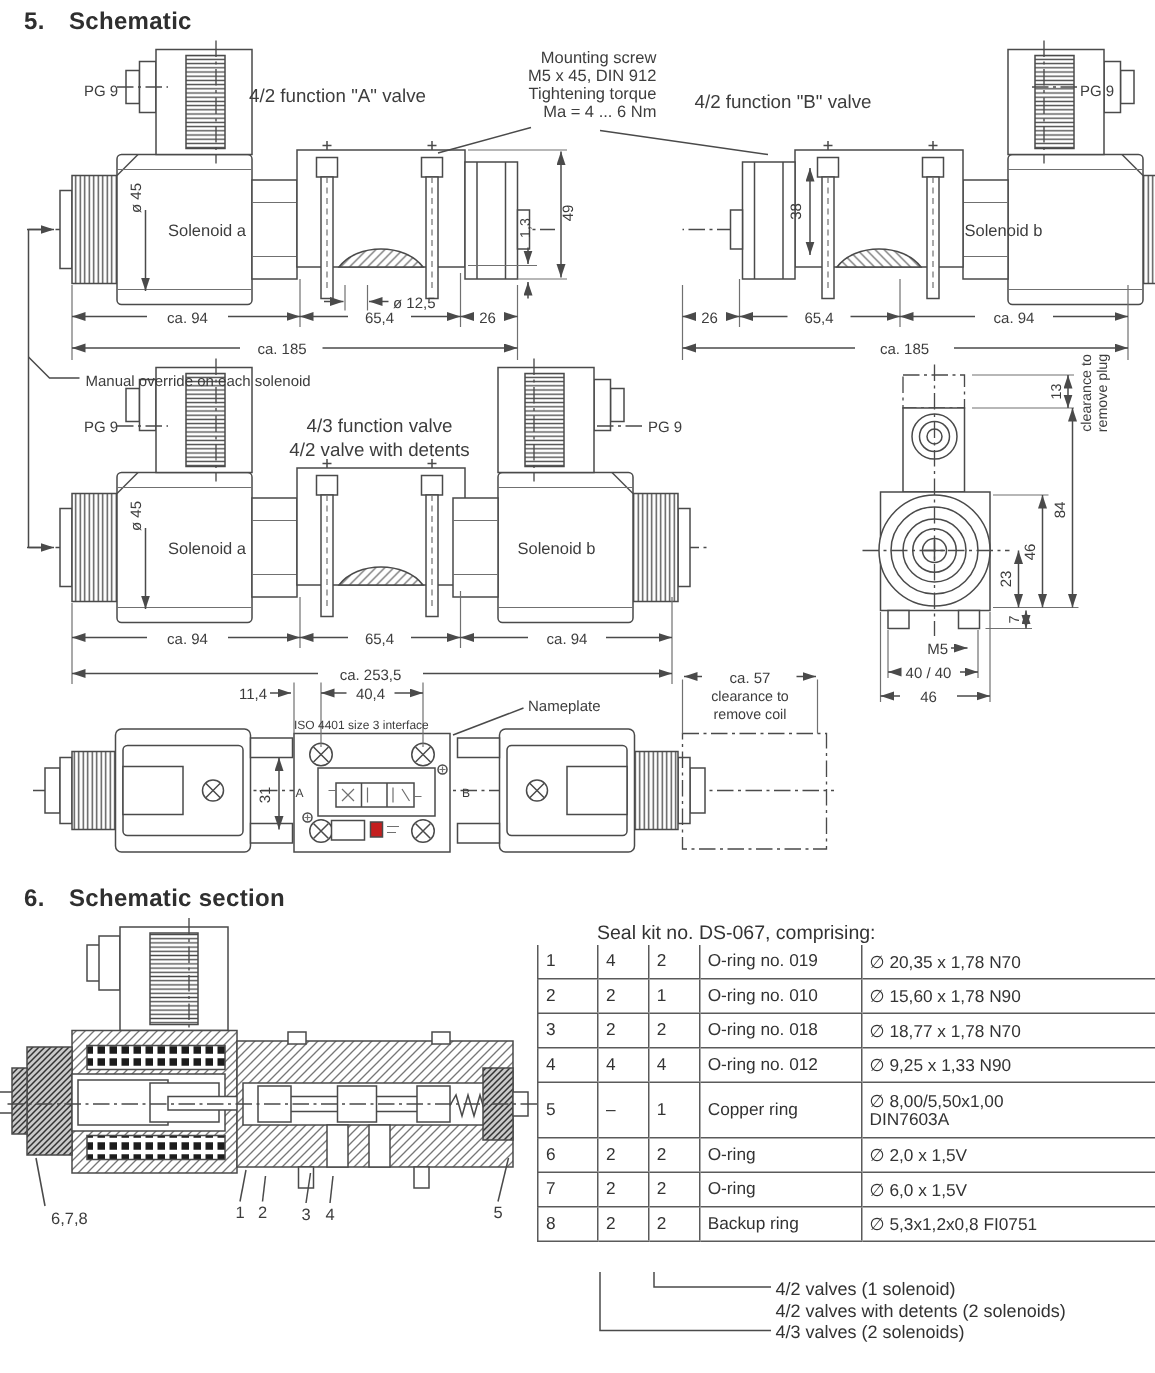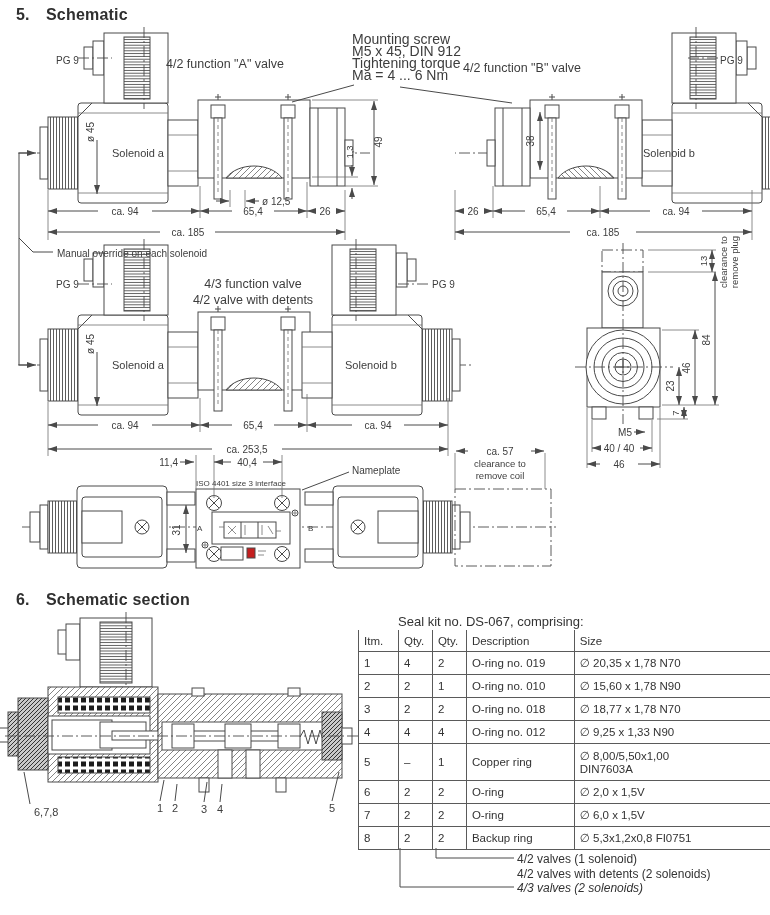--- a/index.html
+++ b/index.html
@@ -2,21 +2,21 @@
 <html><head>
 <meta charset="utf-8">
 <style>
   html,body{margin:0;padding:0;}
   body{
     width:770px;height:915px;position:relative;background:#ffffff;
     font-family:"Liberation Sans",sans-serif;color:#3d3d3d;overflow:hidden;
   }
   .sec-head{position:absolute;display:flex;font-size:16px;font-weight:bold;color:#2f2f2f;letter-spacing:.2px;}
   .sec-head .num{width:30px;}
-  .note{position:absolute;left:352px;top:33px;font-size:14px;line-height:12px;color:#3d3d3d;}
+  .note{position:absolute;left:352px;top:33px;font-size:11px;line-height:12px;color:#3d3d3d;text-align:right;}
   .cap{position:absolute;left:398px;top:614px;font-size:13px;color:#333;}
   table.seal{position:absolute;left:358px;top:630px;border-collapse:collapse;font-size:11.5px;color:#333;table-layout:fixed;}
   .seal td,.seal th{border-left:1px solid #5a5a5a;border-bottom:1px solid #5a5a5a;
     padding:2px 4px 2px 5px;font-weight:normal;text-align:left;vertical-align:middle;white-space:nowrap;overflow:hidden;}
   .seal th{height:17px;}
   .seal td{height:18px;}
   .seal tr.tall td{height:32px;}
   .fn{position:absolute;left:517px;font-size:12px;color:#333;white-space:nowrap;}
   svg{position:absolute;left:0;top:0;}
   svg .d *{stroke:#4a4a4a;stroke-width:1;}
@@ -430,27 +430,20 @@
 
 <table class="seal">
   <colgroup>
       <col style="width:40px">
       <col style="width:34px">
       <col style="width:34px">
       <col style="width:108px">
       <col style="width:196px">
     </colgroup>
   <tbody>
-      <tr>
-    <th>Itm.</th>
-    <th>Qty.</th>
-    <th>Qty.</th>
-    <th>Description</th>
-    <th>Size</th>
-  </tr>
   <tr>
     <td>1</td>
         <td>4</td>
         <td>2</td>
         <td>O-ring no. 019</td>
         <td>∅ 20,35 x 1,78 N70</td>
   </tr>
   <tr>
     <td>2</td>
         <td>2</td>
@@ -501,13 +494,13 @@
         <td>2</td>
         <td>2</td>
         <td>Backup ring</td>
         <td>∅ 5,3x1,2x0,8 FI0751</td>
   </tr>
 </tbody>
   </table>
 
 <div class="fn" style="top:852px;">4/2 valves (1 solenoid)</div>
 <div class="fn" style="top:867px;text-align:center;">4/2 valves with detents (2 solenoids)</div>
-<div class="fn" style="top:881px;font-style:italic;">4/3 valves (2 solenoids)</div>
+<div class="fn" style="top:881px;">4/3 valves (2 solenoids)</div>
 
 </body></html>

